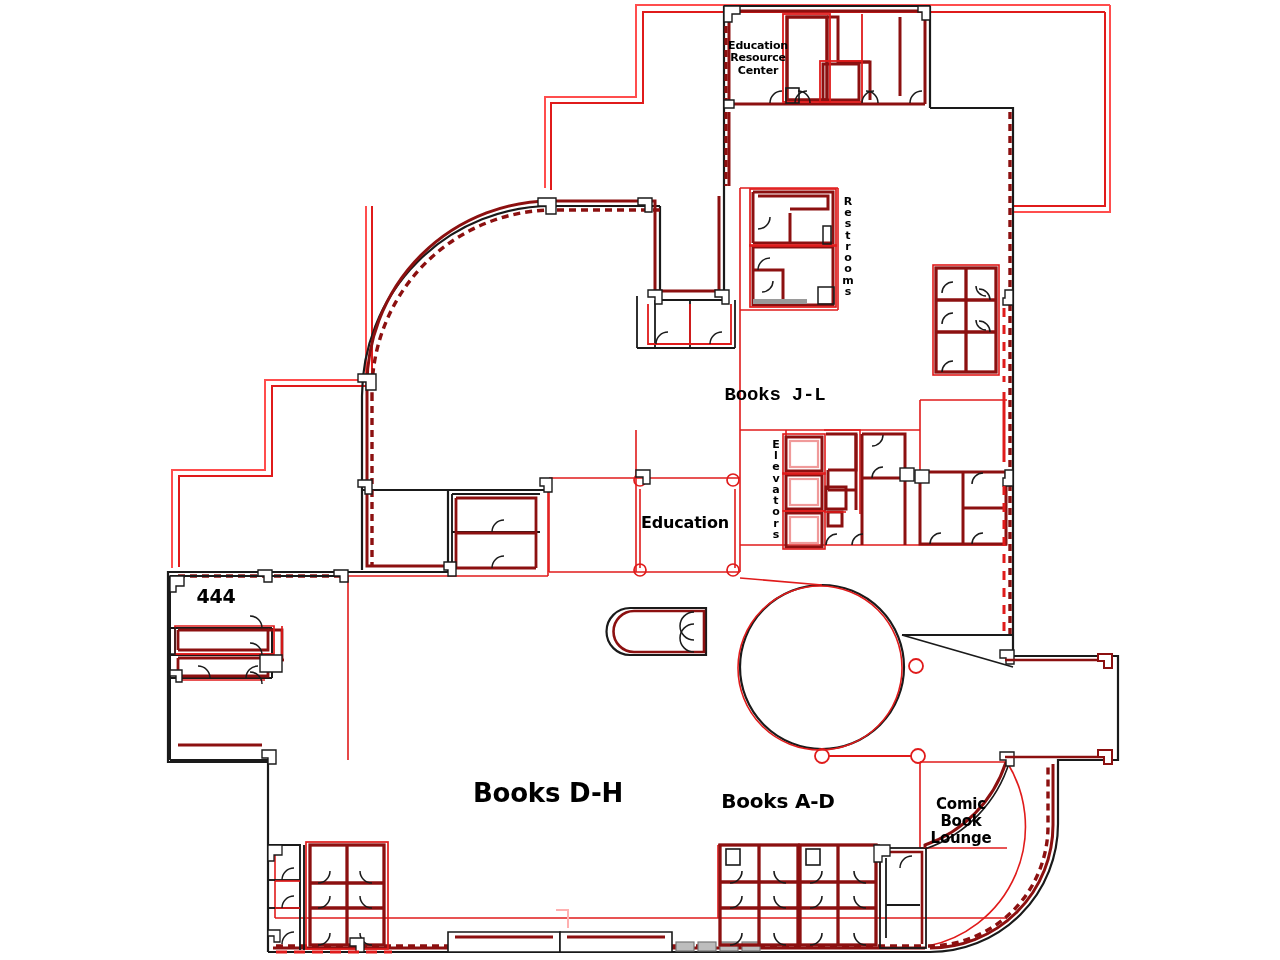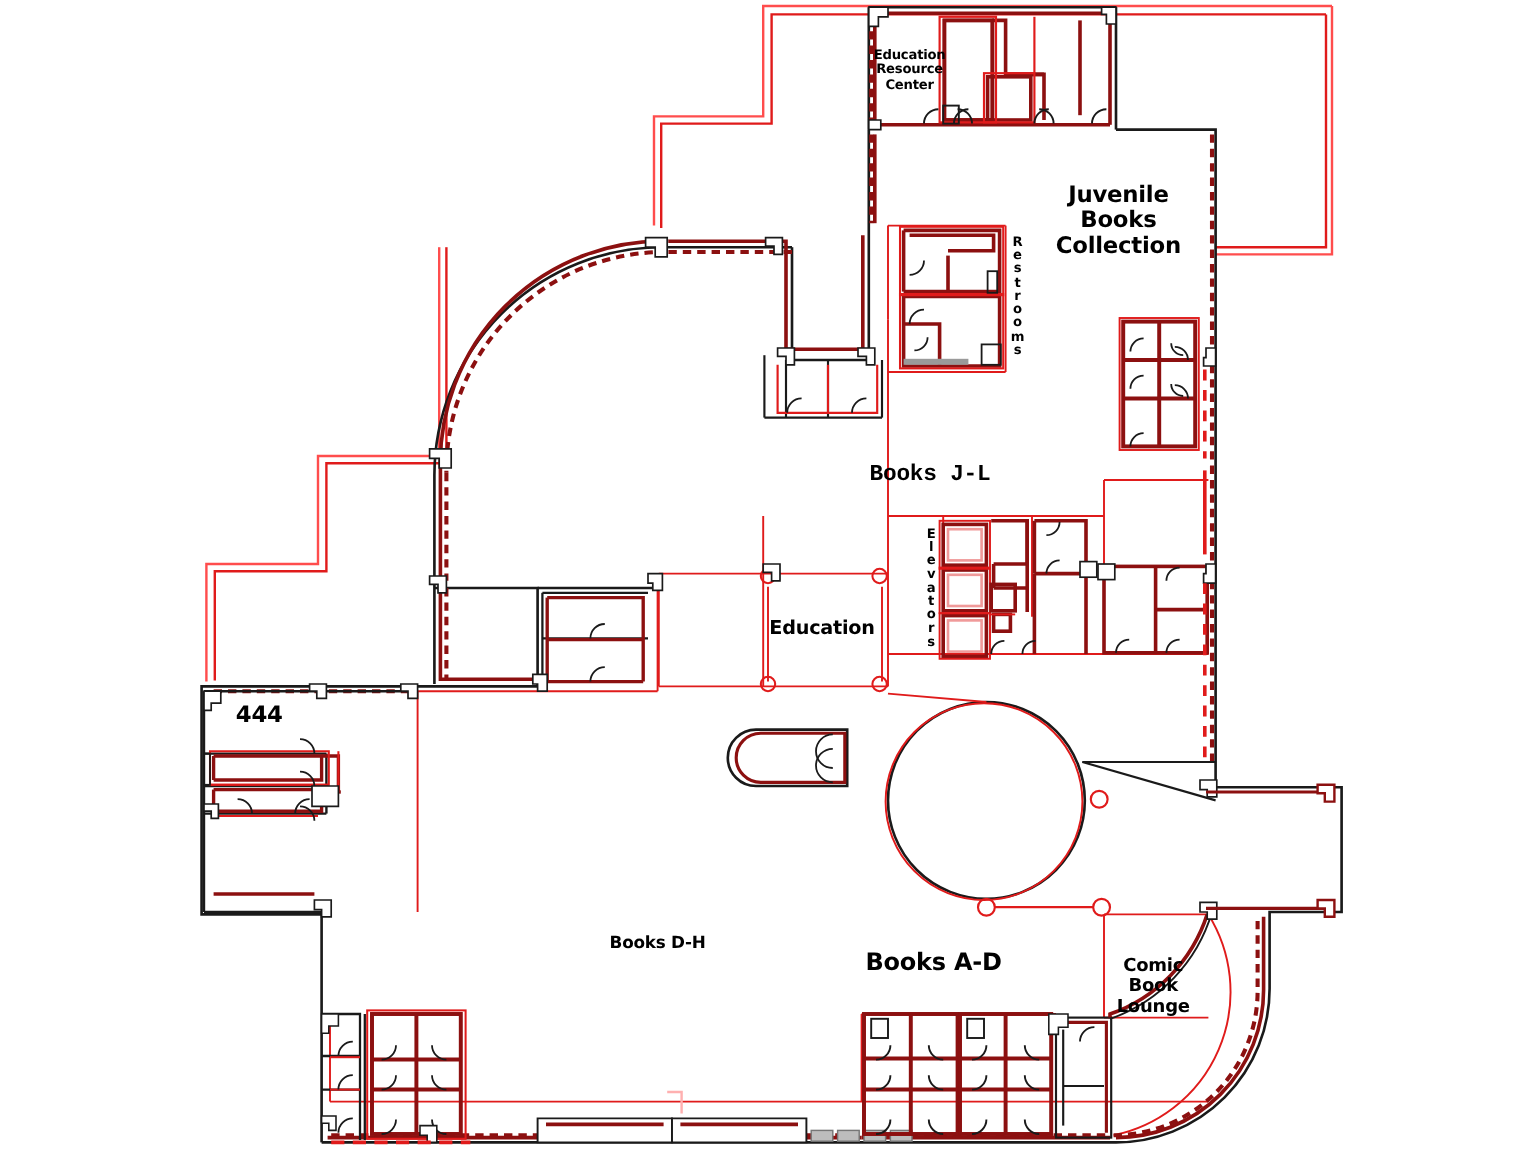--- a/index.html
+++ b/index.html
@@ -573,23 +573,20 @@
       <path d="M556 910 L568 910 L568 928"></path>
     </g>
 
     </g>
   </svg>
 
   <div class="lbl" style="left:722px; top:40px; width:72px; font-size:11px;">Education
 Resource
 Center</div>
 
-  <div class="lbl" style="left:858px; top:152px; width:148px; font-size:19px;">Juvenile
-Books
-Collection</div>
 
   <div class="lbl-vert" style="left:841px; top:196px; width:14px; font-size:11px;">
     <span>R</span>
     <span>e</span>
     <span>s</span>
     <span>t</span>
     <span>r</span>
     <span>o</span>
     <span>o</span>
     <span>m</span>
@@ -607,21 +604,21 @@
     <span>t</span>
     <span>o</span>
     <span>r</span>
     <span>s</span>
   </div>
 
   <div class="lbl" style="left:620px; top:514px; width:130px; font-size:16px;">Education</div>
 
   <div class="lbl" style="left:186px; top:586px; width:60px; font-size:19px;">444</div>
 
-  <div class="lbl" style="left:468px; top:779px; width:160px; font-size:14px;">Books D-H</div>
+  <div class="lbl" style="left:468px; top:779px; width:160px; font-size:26px;">Books D-H</div>
 
   <div class="lbl" style="left:700px; top:790px; width:156px; font-size:20px;">Books A-D</div>
 
   <div class="lbl" style="left:922px; top:768px; width:78px; font-size:15px;margin-top:28px;">Comic
 Book
 Lounge</div>
 
 </div>
 
 </body></html>

